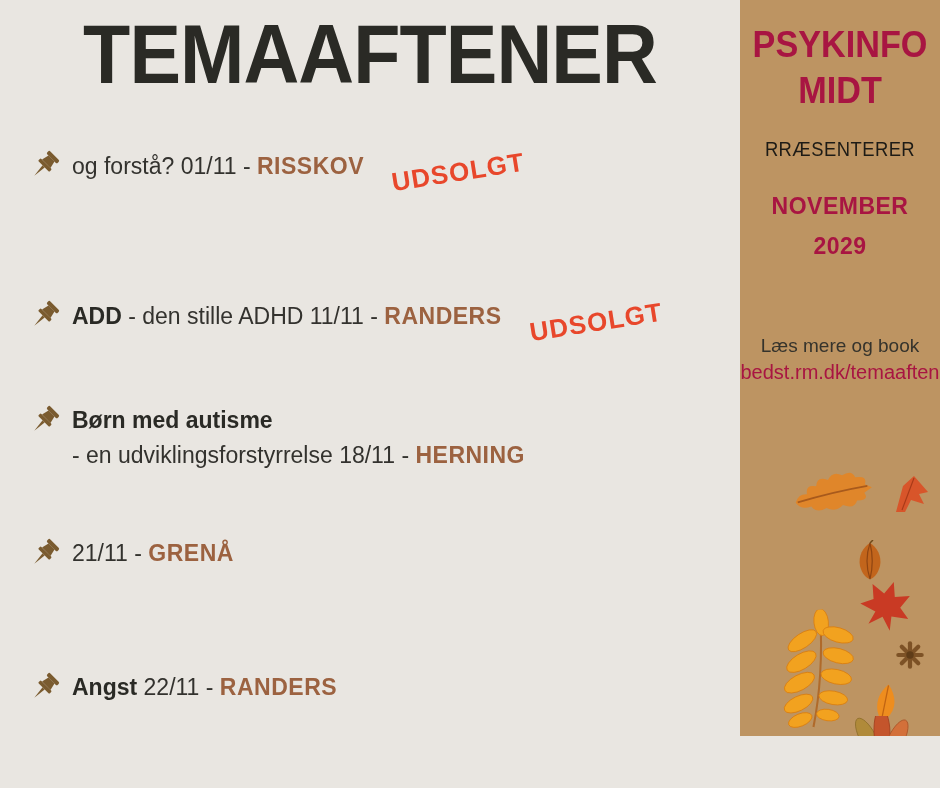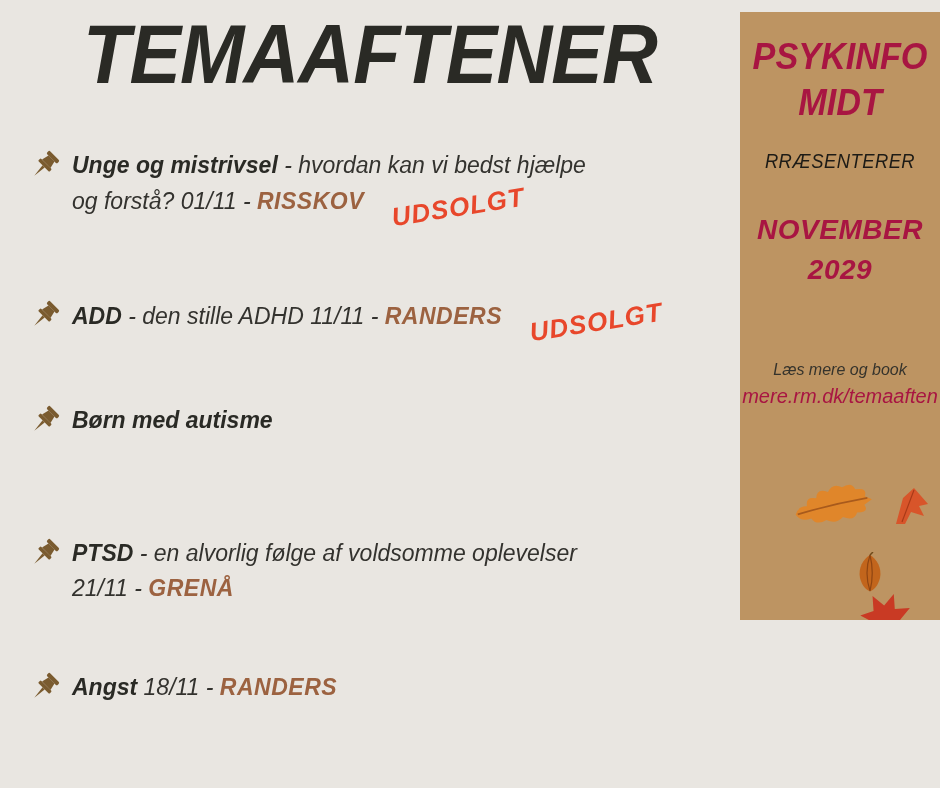--- a/index.html
+++ b/index.html
@@ -1,20 +1,19 @@
 <!DOCTYPE html>
 <html style="--page-bg: #e9e6e1; --sidebar-bg: #bd9462; --title-ink: #2a2a25; --body-ink: #33322e; --city-brown: #9c6240; --soldout-red: #e8472b; --crimson: #a81542; --pin-brown: #7a5b2f;"><head>
 <meta charset="utf-8">
 <style>
   html,body { margin:0; padding:0; background:#888; }
   .poster {
     position:relative; width:940px; height:788px; overflow:hidden;
     background:var(--page-bg,#e9e6e1);
     font-family:"Liberation Sans", sans-serif;
-    font-style:italic;
     -webkit-font-smoothing:antialiased;
   }
   
   .title {
     position:absolute; left:0; top:12px; width:740px;
     text-align:center; font-size:84px; line-height:1; font-weight:bold;
     color:var(--title-ink,#2a2a25);
     transform:scaleX(0.92); transform-origin:50% 50%;
     letter-spacing:-1px; white-space:nowrap;
   }
@@ -28,36 +27,36 @@
   .event b.ttl { font-weight:bold; color:var(--title-ink,#2a2a25); }
   .city { color:var(--city-brown,#9c6240); font-weight:bold; letter-spacing:0.5px; }
   .soldout {
     display:inline-block; margin-left:26px;
     transform:rotate(-9deg) translateY(7px);
     color:var(--soldout-red,#e8472b);
     font-weight:bold; font-size:26px; letter-spacing:1px;
   }
   
   .sidebar {
-    position:absolute; left:740px; top:12px; width:200px; height:608px;
+    position:absolute; left:740px; top:0; width:200px; height:736px;
     background:var(--sidebar-bg,#bd9462); text-align:center; overflow:hidden;
   }
   .org {
     margin-top:22px; font-size:36px; line-height:46px; font-weight:bold;
     color:var(--crimson,#a81542); transform:scaleX(0.95); letter-spacing:0;
   }
   .presents {
     margin-top:24px; font-size:20px; line-height:22px;
     color:#1d1b16; letter-spacing:0.5px; transform:scaleX(0.92);
   }
   .month {
-    margin-top:38px; font-size:28px; line-height:40px; font-weight:bold;
+    margin-top:26px; font-size:23px; line-height:40px; font-weight:bold;
     color:var(--crimson,#a81542); letter-spacing:0.5px;
   }
-  .cta { margin-top:66px; font-size:16px; line-height:27px; color:#35332c; }
+  .cta { margin-top:66px; font-size:19px; line-height:27px; color:#35332c; }
   .booklink { font-size:20px; line-height:27px; color:var(--crimson,#a81542); font-weight:500; }
   .leaf { position:absolute; }
 </style>
 </head>
 <body>
 
 <div class="poster">
 
   <div class="title">TEMAAFTENER</div>
 
@@ -66,21 +65,20 @@
       <svg viewBox="0 0 34 34" width="36" height="36">
           <g transform="rotate(45 17 17)" style="fill:var(--pin-brown,#7a5b2f)">
             <rect x="10" y="3" width="14" height="4" rx="1.5"></rect>
             <path d="M13 7 h8 l1.6 7 h-11.2 z"></path>
             <rect x="9.5" y="14" width="15" height="3.5" rx="1"></rect>
             <path d="M15.6 17.5 h2.8 L17 30 z"></path>
           </g>
         </svg>
     </span>
     <div class="lines">
-      <div class="line"><b class="ttl">Unge og mistrivsel</b><span> - hvordan kan vi bedst hjælpe</span></div>
       <div class="line"><span>og forstå? 01/11 - </span><span class="city">RISSKOV</span><span class="soldout">UDSOLGT</span></div>
     </div>
   </div>
 
   <div class="event" style="top:298px">
     <span class="pin">
       <svg viewBox="0 0 34 34" width="36" height="36">
           <g transform="rotate(45 17 17)" style="fill:var(--pin-brown,#7a5b2f)">
             <rect x="10" y="3" width="14" height="4" rx="1.5"></rect>
             <path d="M13 7 h8 l1.6 7 h-11.2 z"></path>
@@ -100,70 +98,70 @@
           <g transform="rotate(45 17 17)" style="fill:var(--pin-brown,#7a5b2f)">
             <rect x="10" y="3" width="14" height="4" rx="1.5"></rect>
             <path d="M13 7 h8 l1.6 7 h-11.2 z"></path>
             <rect x="9.5" y="14" width="15" height="3.5" rx="1"></rect>
             <path d="M15.6 17.5 h2.8 L17 30 z"></path>
           </g>
         </svg>
     </span>
     <div class="lines">
       <div class="line"><b class="ttl">Børn med autisme</b></div>
+      <div class="line"><span>- en udviklingsforstyrrelse 18/11 - </span><span class="city">HERNING</span></div>
     </div>
   </div>
 
   <div class="event" style="top:536px">
     <span class="pin">
       <svg viewBox="0 0 34 34" width="36" height="36">
           <g transform="rotate(45 17 17)" style="fill:var(--pin-brown,#7a5b2f)">
             <rect x="10" y="3" width="14" height="4" rx="1.5"></rect>
             <path d="M13 7 h8 l1.6 7 h-11.2 z"></path>
             <rect x="9.5" y="14" width="15" height="3.5" rx="1"></rect>
             <path d="M15.6 17.5 h2.8 L17 30 z"></path>
           </g>
         </svg>
     </span>
     <div class="lines">
-      <div class="line"><b class="ttl">PTSD</b><span> - en alvorlig følge af voldsomme oplevelser</span></div>
       <div class="line"><span>21/11 - </span><span class="city">GRENÅ</span></div>
     </div>
   </div>
 
   <div class="event" style="top:670px">
     <span class="pin">
       <svg viewBox="0 0 34 34" width="36" height="36">
           <g transform="rotate(45 17 17)" style="fill:var(--pin-brown,#7a5b2f)">
             <rect x="10" y="3" width="14" height="4" rx="1.5"></rect>
             <path d="M13 7 h8 l1.6 7 h-11.2 z"></path>
             <rect x="9.5" y="14" width="15" height="3.5" rx="1"></rect>
             <path d="M15.6 17.5 h2.8 L17 30 z"></path>
           </g>
         </svg>
     </span>
     <div class="lines">
-      <div class="line"><b class="ttl">Angst</b><span> 18/11 - </span><span class="city">RANDERS</span></div>
+      <div class="line"><b class="ttl">Angst</b><span> 22/11 - </span><span class="city">RANDERS</span></div>
     </div>
   </div>
 
   <div class="sidebar">
     <div class="org">
       <div>PSYKINFO</div>
       <div>MIDT</div>
     </div>
     <div class="presents">RRÆSENTERER</div>
     <div class="month">
       <div>NOVEMBER</div>
       <div>2029</div>
     </div>
     <div class="cta">
       <div>Læs mere og book</div>
     </div>
-    <div class="booklink">mere.rm.dk/temaaften</div>
+    <div class="booklink">bedst.rm.dk/temaaften</div>
 
     <svg class="leaf" style="left:50px; top:466px; transform:rotate(-10deg)" width="84" height="50" viewBox="0 0 80 46">
       <path d="M4 28 Q8 20 16 22 Q16 12 26 16 Q28 6 38 12 Q44 4 52 10 Q62 6 64 14 Q76 14 72 22 L78 26 L70 30 Q74 38 62 36 Q58 44 48 38 Q40 44 32 38 Q22 42 18 34 Q8 36 4 28 Z" fill="#e0862a"></path>
       <path d="M6 28 Q40 24 74 24" stroke="#a85a1c" stroke-width="1.6" fill="none"></path>
     </svg>
     <svg class="leaf" style="left:150px; top:474px" width="42" height="40" viewBox="0 0 42 40">
       <path d="M6 38 L13 12 L24 2 L38 18 L29 20 L34 30 L21 26 L15 38 Z" fill="#d8552a"></path>
       <path d="M24 4 L12 36" stroke="#a83a18" stroke-width="1.2" fill="none"></path>
     </svg>
     <svg class="leaf" style="left:115px; top:540px" width="30" height="42" viewBox="0 0 30 42">

